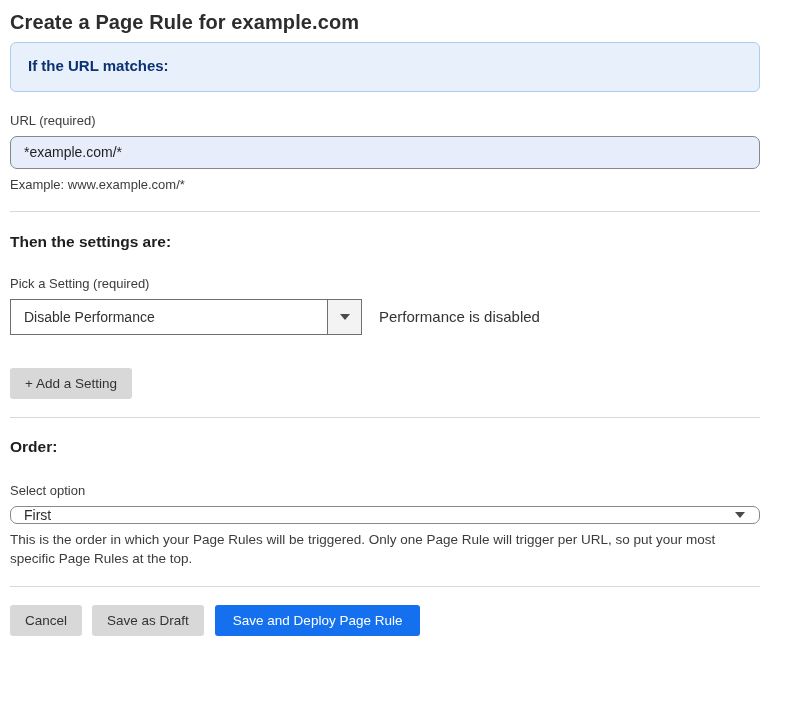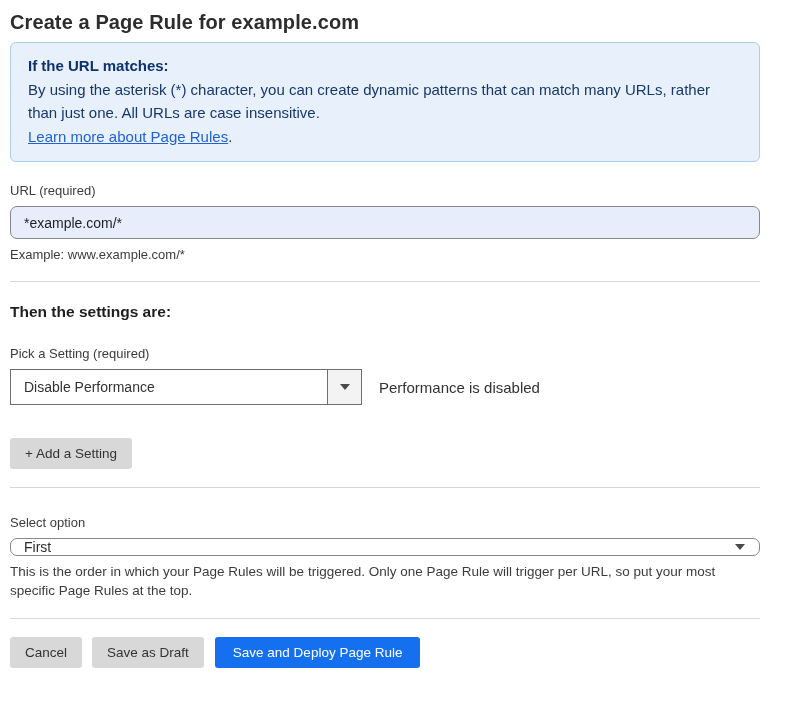--- a/index.html
+++ b/index.html
@@ -134,23 +134,20 @@
 </style>
 </head>
 <body>
 
 <div class="page">
 
   <h1 class="page-title">Create a Page Rule for example.com</h1>
 
   <div class="info-box">
     <div class="info-heading">If the URL matches:</div>
-    <div><span>By using the asterisk (*) character, you can create dynamic patterns that can match many URLs, rather than just one. All URLs are case insensitive.</span><br>
-      <a class="info-link">Learn more about Page Rules</a><span class="info-link-suffix">.</span>
-    </div>
   </div>
 
   <div class="field-label">URL (required)</div>
   <input class="url-input" type="text" value="*example.com/*" style="">
   <div class="helper-text">Example: www.example.com/*</div>
 
   <hr class="divider divider-1">
 
   <div class="section-heading settings-heading">Then the settings are:</div>
 
@@ -163,20 +160,21 @@
         <span class="caret-down"></span>
       </div>
     </div>
     <div class="setting-status">Performance is disabled</div>
   </div>
 
   <button class="btn btn-gray add-setting-btn">+ Add a Setting</button>
 
   <hr class="divider divider-2">
 
+  <div class="section-heading order-heading">Order:</div>
 
   <div class="field-label order-label">Select option</div>
 
   <div class="order-select">
     <div class="select-value-area">First</div>
     <span class="caret-down"></span>
   </div>
 
   <div class="order-help">This is the order in which your Page Rules will be triggered. Only one Page Rule will trigger per URL, so put your most specific Page Rules at the top.</div>
 

